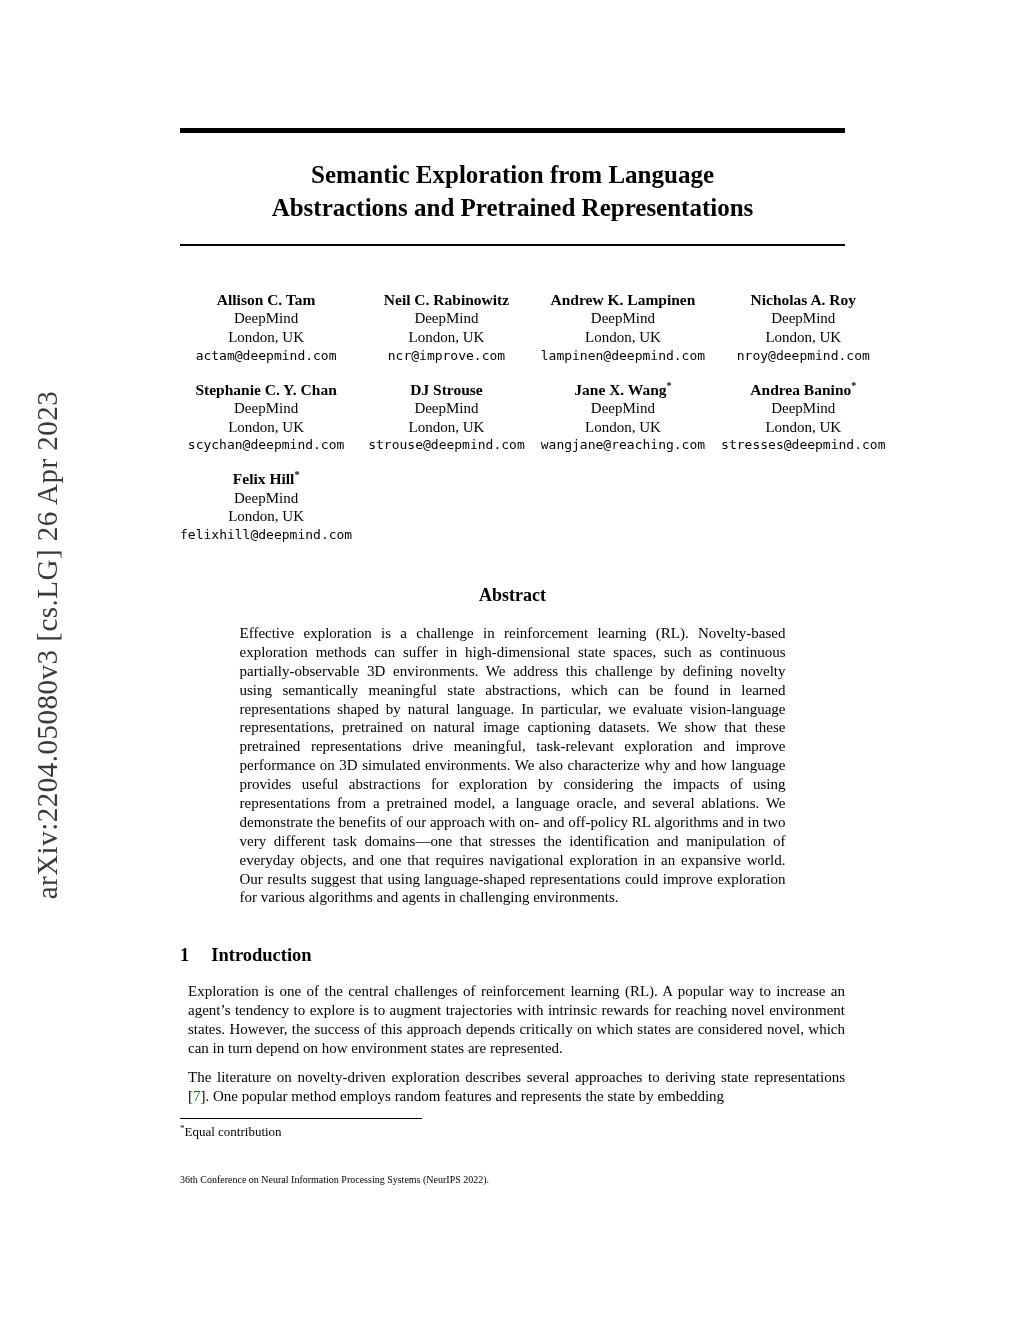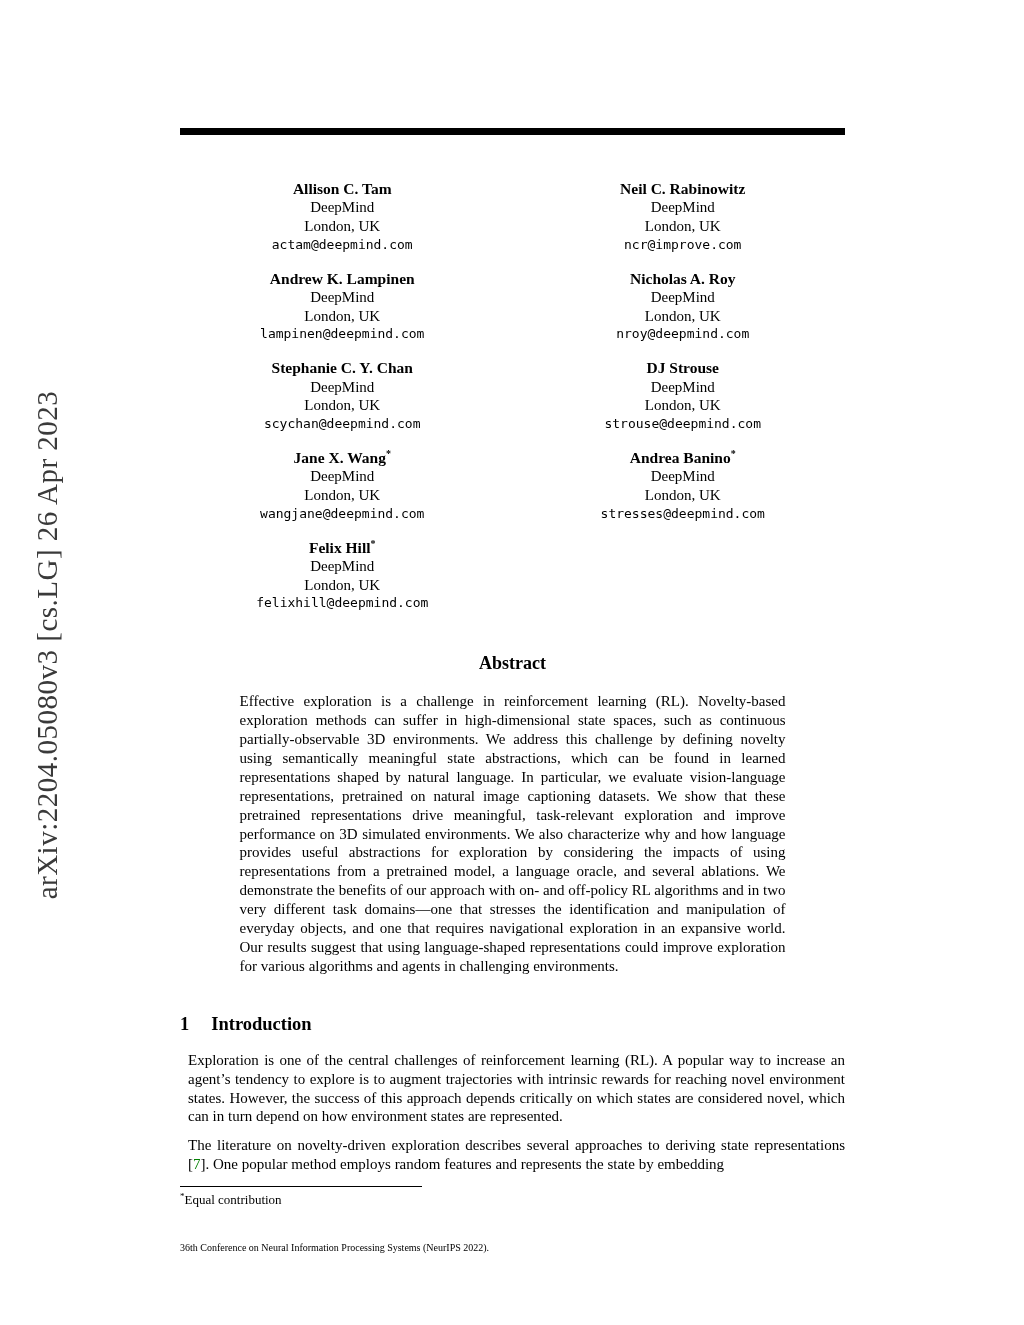--- a/index.html
+++ b/index.html
@@ -32,21 +32,21 @@
   .title {
     margin: 26px 0 20px 0;
     text-align: center;
     font-size: 25px;
     font-weight: bold;
     line-height: 1.3;
   }
   .title-rule-bottom { margin-bottom: 44px; }
   .authors {
     display: grid;
-    grid-template-columns: 1fr 1fr;
+    grid-template-columns: 1fr 1fr 1fr 1fr;
     row-gap: 28px;
     column-gap: 6px;
     margin-bottom: 42px;
     gap: 16px;
   }
   .author { text-align: center; font-size: 15px; line-height: 1.24; }
   .author-name { font-weight: bold; font-size: 15.5px; }
   .author-name sup { font-size: 10px; }
   .author-email {
     font-family: "DejaVu Sans Mono", monospace;
@@ -92,20 +92,21 @@
 <body>
 
 <div class="page">
 
   <div class="watermark">arXiv:2204.05080v3  [cs.LG]  26 Apr 2023</div>
 
   <div class="content">
 
     <div class="rule-thick"></div>
 
+    <h1 class="title"><span>Semantic Exploration from Language</span><br><span>Abstractions and Pretrained Representations</span></h1>
 
     <div class="rule-thin title-rule-bottom"></div>
 
     <div class="authors">
 
       <div class="author">
         <div class="author-name"><span>Allison C. Tam</span><sup></sup></div>
         <div class="author-affil">DeepMind</div>
         <div class="author-city">London, UK</div>
         <div class="author-email">actam@deepmind.com</div>
@@ -143,21 +144,21 @@
         <div class="author-name"><span>DJ Strouse</span><sup></sup></div>
         <div class="author-affil">DeepMind</div>
         <div class="author-city">London, UK</div>
         <div class="author-email">strouse@deepmind.com</div>
       </div>
 
       <div class="author">
         <div class="author-name"><span>Jane X. Wang</span><sup>*</sup></div>
         <div class="author-affil">DeepMind</div>
         <div class="author-city">London, UK</div>
-        <div class="author-email">wangjane@deepmind.com</div>
+        <div class="author-email">wangjane@reaching.com</div>
       </div>
 
       <div class="author">
         <div class="author-name"><span>Andrea Banino</span><sup>*</sup></div>
         <div class="author-affil">DeepMind</div>
         <div class="author-city">London, UK</div>
         <div class="author-email">stresses@deepmind.com</div>
       </div>
 
       <div class="author">

